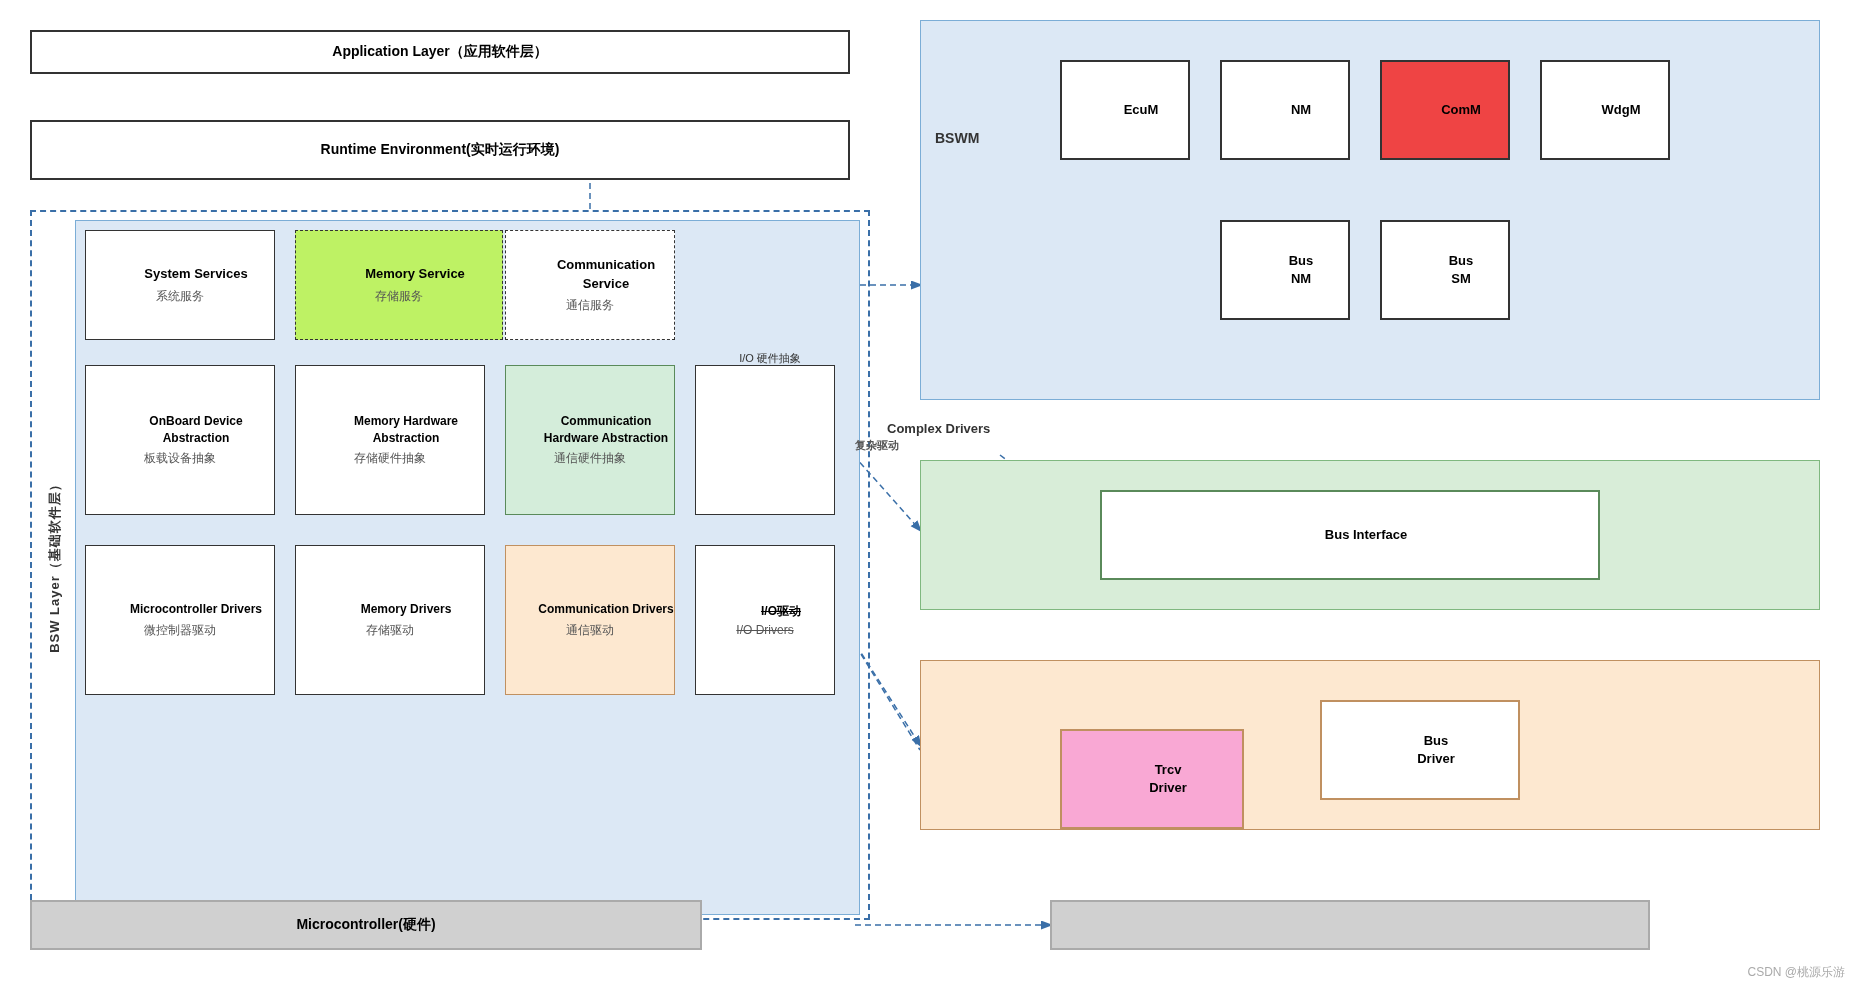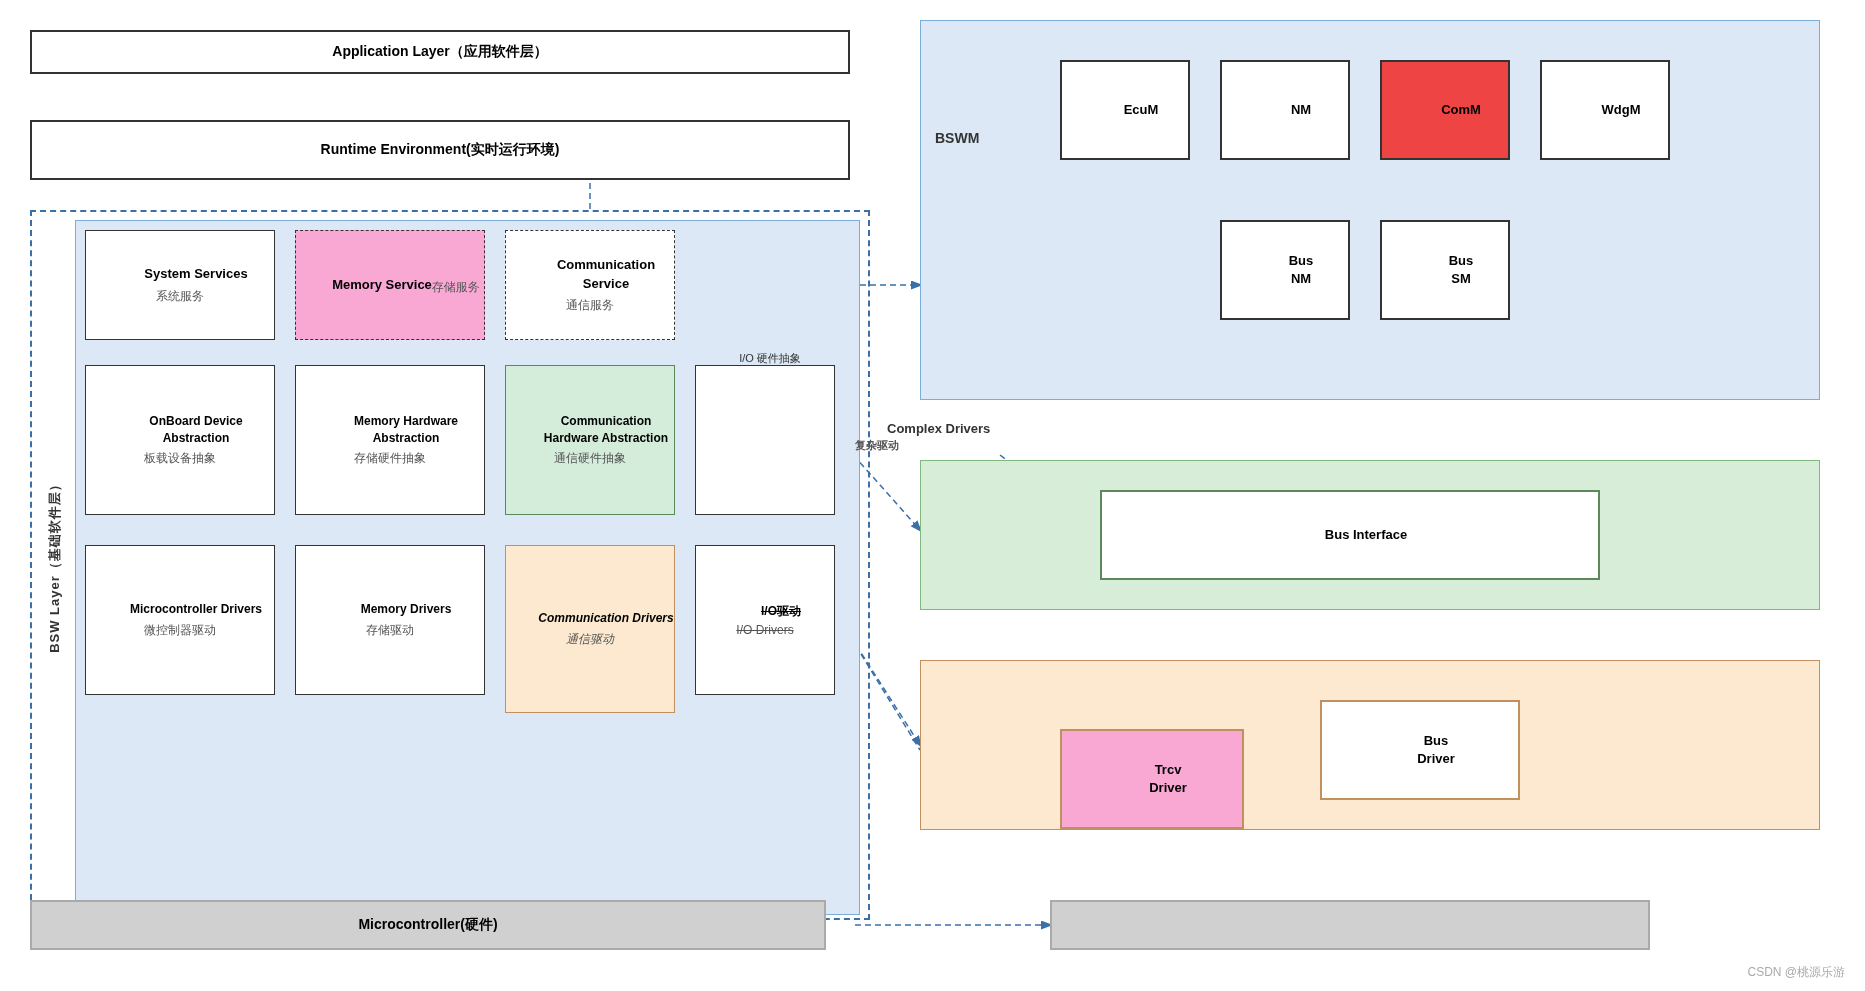--- a/index.html
+++ b/index.html
@@ -104,26 +104,26 @@
       flex-direction: column;
       align-items: center;
       justify-content: center;
     }
 
     
     .memory-service {
       position: absolute;
       top: 230px;
       left: 295px;
-      width: 190px;
+      width: 208px;
       height: 110px;
       border: 1.5px dashed #333;
-      background: #f9a8d4;
-      display: flex;
-      flex-direction: row;
+      background: #bef264;
+      display: flex;
+      flex-direction: column;
       align-items: center;
       justify-content: center;
     }
 
     
     .comm-service {
       position: absolute;
       top: 230px;
       left: 505px;
       width: 170px;
@@ -246,28 +246,27 @@
       align-items: center;
       justify-content: center;
     }
 
     
     .comm-drivers {
       position: absolute;
       top: 545px;
       left: 505px;
       width: 170px;
-      height: 168px;
+      height: 150px;
       border: 1.5px solid #c09060;
       background: #fde8d0;
       display: flex;
       flex-direction: column;
       align-items: center;
       justify-content: center;
-      font-style: italic;
     }
 
     
     .io-drivers-col {
       position: absolute;
       top: 545px;
       left: 695px;
       width: 140px;
       height: 150px;
       border: 1.5px solid #333;
@@ -276,21 +275,21 @@
       flex-direction: column;
       align-items: center;
       justify-content: center;
     }
 
     
     .mcu-bar {
       position: absolute;
       top: 900px;
       left: 30px;
-      width: 796px;
+      width: 672px;
       height: 50px;
       border: 2px solid #aaa;
       background: #d0d0d0;
       display: flex;
       align-items: center;
       justify-content: center;
     }
 
     .mcu-bar-right {
       position: absolute;

